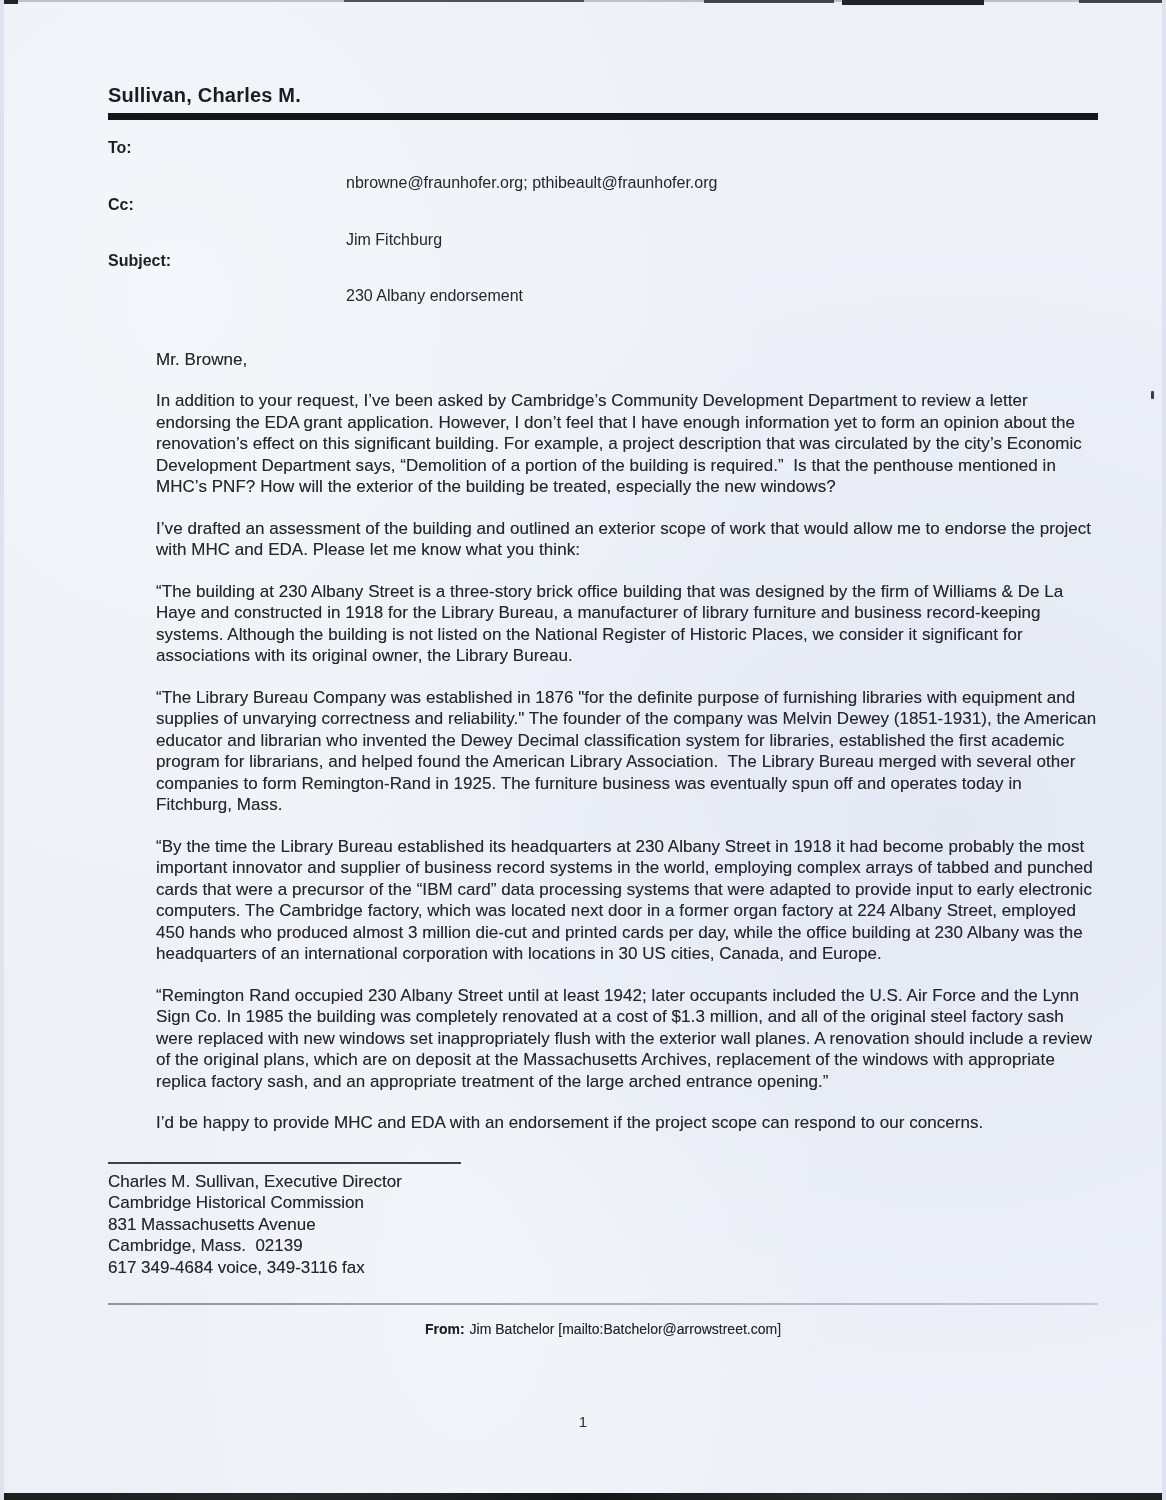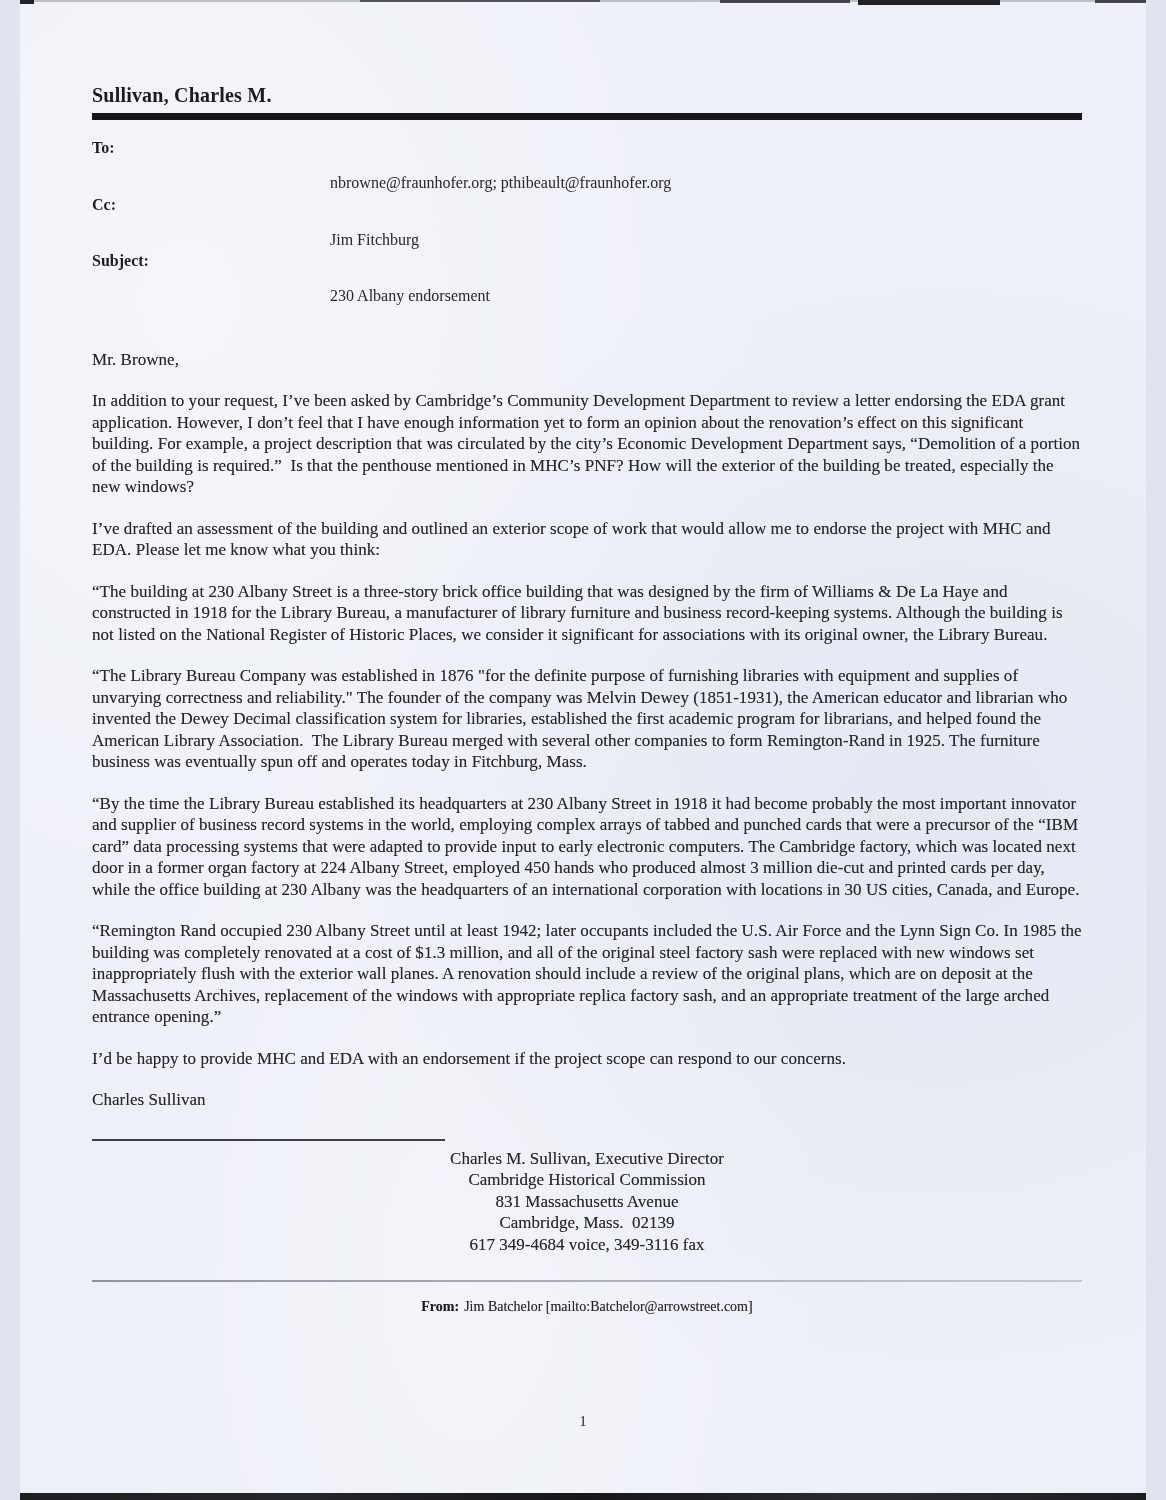--- a/index.html
+++ b/index.html
@@ -5,39 +5,40 @@
   html,body{margin:0;padding:0;background:#dfe3ee;}
   .page{
     position:relative;
     width:1126px;height:1500px;
     margin:0 auto;
     background-color:#edf0f7;
     background-image:
       radial-gradient(ellipse at 15% 20%, rgba(255,255,255,0.40) 0%, rgba(255,255,255,0) 45%),
       radial-gradient(ellipse at 82% 55%, rgba(210,217,235,0.35) 0%, rgba(210,217,235,0) 50%),
       radial-gradient(ellipse at 40% 85%, rgba(255,255,255,0.30) 0%, rgba(255,255,255,0) 40%);
-    font-family:Liberation Serif, serif;
+    font-family:Liberation Sans, sans-serif;
     color:#26272b;
     overflow:hidden;
+    padding-left:32px;
   }
   .content{padding:84px 64px 0 72px;}
 
   .title{font-size:20px;font-weight:bold;margin:0;letter-spacing:0.2px;color:#1b1c20;}
   .rule{height:7px;background:#15161a;margin-top:6px;}
 
   .meta{margin-top:17px;font-size:16px;line-height:21.5px;}
   .meta-row{display:flex;}
   .meta-label{width:238px;font-weight:bold;color:#1d1e22;flex:0 0 auto;}
   .meta-value{white-space:pre-wrap;margin-top:35px;}
 
-  .letter{margin-top:42px;font-size:17px;line-height:21.5px;letter-spacing:0.05px;}
+  .letter{margin-top:42px;font-size:17px;line-height:21.5px;letter-spacing:0.05px;margin-left:48px;}
   .letter p{margin:0 0 20px 0;white-space:pre-wrap;text-shadow:0 0 0.4px rgba(38,39,43,0.45);}
 
   .sig-divider{width:353px;border:0;border-top:2px solid #3f4046;margin:28px 0 7px 0;}
-  .sig{font-size:17px;line-height:21.5px;text-align:center;}
+  .sig{font-size:17px;line-height:21.5px;}
   .sig-line{white-space:pre-wrap;text-shadow:0 0 0.4px rgba(38,39,43,0.45);}
 
   .fwd-divider{height:2px;margin:25px 0 14px 0;border:0;
     background:linear-gradient(90deg,#8e939c 0%,#a8adb7 45%,#c3c8d2 100%);}
   .fwd{font-size:14px;line-height:21.5px;text-align:center;}
   .fwd-row .lbl{font-weight:bold;color:#1d1e22;margin-right:5px;}
   .fwd-row{text-shadow:0 0 0.4px rgba(38,39,43,0.45);}
 
   .page-number{position:absolute;left:0;right:0;bottom:70px;text-align:center;font-size:15px;color:#2a2b2f;}
 
@@ -84,21 +85,20 @@
 
     <div class="letter">
       <p>Mr. Browne,</p>
       <p>In addition to your request, I’ve been asked by Cambridge’s Community Development Department to review a letter endorsing the EDA grant application. However, I don’t feel that I have enough information yet to form an opinion about the renovation’s effect on this significant building. For example, a project description that was circulated by the city’s Economic Development Department says, “Demolition of a portion of the building is required.”  Is that the penthouse mentioned in MHC’s PNF? How will the exterior of the building be treated, especially the new windows?</p>
       <p>I’ve drafted an assessment of the building and outlined an exterior scope of work that would allow me to endorse the project with MHC and EDA. Please let me know what you think:</p>
       <p>“The building at 230 Albany Street is a three-story brick office building that was designed by the firm of Williams &amp; De La Haye and constructed in 1918 for the Library Bureau, a manufacturer of library furniture and business record-keeping systems. Although the building is not listed on the National Register of Historic Places, we consider it significant for associations with its original owner, the Library Bureau.</p>
       <p>“The Library Bureau Company was established in 1876 "for the definite purpose of furnishing libraries with equipment and supplies of unvarying correctness and reliability." The founder of the company was Melvin Dewey (1851-1931), the American educator and librarian who invented the Dewey Decimal classification system for libraries, established the first academic program for librarians, and helped found the American Library Association.  The Library Bureau merged with several other companies to form Remington-Rand in 1925. The furniture business was eventually spun off and operates today in Fitchburg, Mass.</p>
       <p>“By the time the Library Bureau established its headquarters at 230 Albany Street in 1918 it had become probably the most important innovator and supplier of business record systems in the world, employing complex arrays of tabbed and punched cards that were a precursor of the “IBM card” data processing systems that were adapted to provide input to early electronic computers. The Cambridge factory, which was located next door in a former organ factory at 224 Albany Street, employed 450 hands who produced almost 3 million die-cut and printed cards per day, while the office building at 230 Albany was the headquarters of an international corporation with locations in 30 US cities, Canada, and Europe.</p>
       <p>“Remington Rand occupied 230 Albany Street until at least 1942; later occupants included the U.S. Air Force and the Lynn Sign Co. In 1985 the building was completely renovated at a cost of $1.3 million, and all of the original steel factory sash were replaced with new windows set inappropriately flush with the exterior wall planes. A renovation should include a review of the original plans, which are on deposit at the Massachusetts Archives, replacement of the windows with appropriate replica factory sash, and an appropriate treatment of the large arched entrance opening.”</p>
       <p>I’d be happy to provide MHC and EDA with an endorsement if the project scope can respond to our concerns.</p>
-      <p>Charles Sullivan</p>
     </div>
 
     <hr class="sig-divider">
     <div class="sig">
       <div class="sig-line">Charles M. Sullivan, Executive Director</div>
       <div class="sig-line">Cambridge Historical Commission</div>
       <div class="sig-line">831 Massachusetts Avenue</div>
       <div class="sig-line">Cambridge, Mass.  02139</div>
       <div class="sig-line">617 349-4684 voice, 349-3116 fax</div>
     </div>

